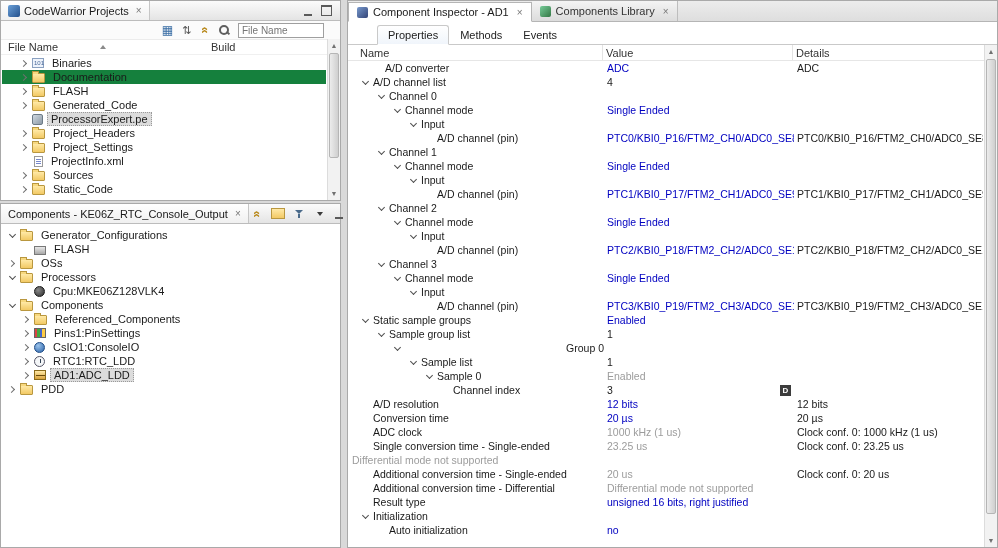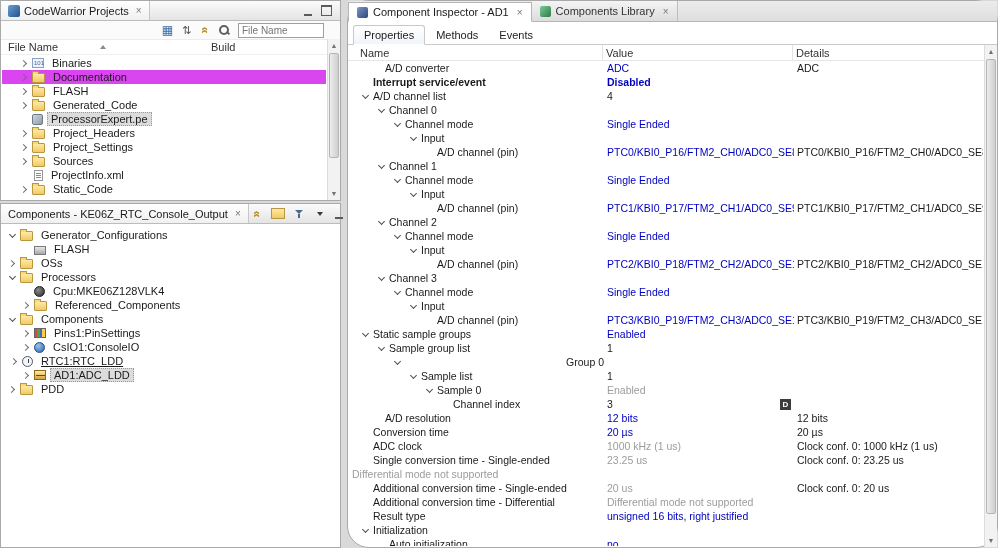--- a/index.html
+++ b/index.html
@@ -1,21 +1,21 @@
 <!DOCTYPE html>
 <html><head>
 <meta charset="utf-8">
 <style>
   *{box-sizing:border-box;margin:0;padding:0;}
   body{width:998px;height:548px;background:#d9d9d9;font-family:"Liberation Sans","DejaVu Sans",sans-serif;font-size:11px;color:#1a1a1a;position:relative;overflow:hidden;}
 
   .panel{position:absolute;background:#fff;border:1px solid #a9a9a9;}
   #projects-panel{left:0;top:0;width:341px;height:201px;}
   #components-panel{left:0;top:203px;width:341px;height:345px;}
-  #inspector-panel{left:347px;top:0;width:651px;height:548px;border-radius:22px;}
+  #inspector-panel{left:347px;top:0;width:651px;height:548px;}
 
   
   .view-titlebar{height:20px;display:flex;align-items:stretch;background:linear-gradient(#fbfbfb,#e4e4e4);border-bottom:1px solid #bcbcbc;}
   .view-tab{display:flex;align-items:center;gap:4px;padding:0 7px;background:linear-gradient(#ffffff,#f0f0f0);border-right:1px solid #c6c6c6;white-space:nowrap;}
   .closex{color:#777;font-size:10px;margin-left:3px;}
   .titlebar-icons{margin-left:auto;display:flex;align-items:center;gap:4px;padding-right:5px;}
   .vt-icon{width:12px;height:12px;border-radius:2px;flex:none;}
   .vt-icon.cw{background:linear-gradient(135deg,#6aa0d8,#24508c);}
 
   
@@ -40,21 +40,21 @@
   .i-menu::before{content:"";display:block;border-left:3px solid transparent;border-right:3px solid transparent;border-top:4px solid #3a3a3a;}
   .ico-min{width:12px;}
   .ico-min::after{content:"";position:absolute;left:2px;right:2px;bottom:3px;height:2px;background:#5a5a5a;}
   .ico-max::before{content:"";display:block;width:9px;height:8px;border:1px solid #5a5a5a;border-top-width:2px;}
 
   
   .tree{position:absolute;left:1px;overflow:hidden;}
   #projects-tree{top:55px;right:14px;bottom:1px;}
   #components-tree{top:24px;right:1px;bottom:1px;}
   .tree-row{display:flex;align-items:center;height:14px;padding-left:18px;white-space:nowrap;}
-  .tree-row.hl-hover{background:#d946ef;}
+  .tree-row.hl-hover{background:#15803d;}
   .tree-label{padding:0 3px;border:1px dotted transparent;}
   .tree-row.hl-selected .tree-label{background:#dcdcdc;border:1px dotted #9a9a9a;}
 
   .chev{display:inline-block;width:9px;height:9px;position:relative;flex:none;margin-right:3px;}
   .chev.exp::before{content:"";position:absolute;width:4px;height:4px;border-right:1.4px solid #4f4f4f;border-bottom:1.4px solid #4f4f4f;left:2px;top:1px;transform:rotate(45deg);}
   .chev.col::before{content:"";position:absolute;width:4px;height:4px;border-right:1.4px solid #6f6f6f;border-bottom:1.4px solid #6f6f6f;left:1px;top:2px;transform:rotate(-45deg);}
 
   
   .icon{display:inline-block;flex:none;margin-right:4px;position:relative;}
   .icon.folder{width:13px;height:10px;background:linear-gradient(#ffe9a6,#f2c964);border:1px solid #b9973f;border-radius:1px;margin-top:1px;}
@@ -77,21 +77,21 @@
   .ctab-bar{height:21px;display:flex;align-items:flex-end;background:linear-gradient(#ececec,#dedede);border-bottom:1px solid #b5b5b5;}
   .ctab{display:flex;align-items:center;gap:5px;height:20px;padding:0 8px;border-right:1px solid #bdbdbd;white-space:nowrap;}
   .ctab.active{background:#fff;border:1px solid #b5b5b5;border-bottom-color:#fff;margin-bottom:-1px;}
   .ctab.inactive{background:linear-gradient(#f4f4f4,#dcdcdc);color:#333;}
   .ctab-icon{width:11px;height:11px;border-radius:2px;flex:none;}
   .ctab-icon.inspector{background:linear-gradient(135deg,#79c,#347);}
   .ctab-icon.library{background:linear-gradient(135deg,#7c9,#374);}
 
   .subtab-row{height:23px;display:flex;align-items:flex-end;padding-left:5px;border-bottom:1px solid #c9c9c9;background:#fff;}
   .subtab{padding:3px 10px;margin-right:1px;color:#222;}
-  .subtab.active{border:1px solid #c9c9c9;border-bottom:1px solid #fff;margin-bottom:-1px;border-radius:3px 3px 0 0;background:linear-gradient(#fff,#f0f5fb);}
+  .subtab.active{border:1px solid #c9c9c9;border-bottom:1px solid #fff;margin-bottom:-1px;border-radius:3px 3px 0 0;background:linear-gradient(#fff,#f0f5fb);margin-left:24px;}
 
   
   .grid-header{display:flex;height:16px;align-items:center;color:#333;border-bottom:1px solid #e6e6e6;margin-right:13px;}
   .gh{border-right:1px solid #e3e3e3;height:100%;display:flex;align-items:center;}
   .gh.name{width:255px;padding-left:12px;}
   .gh.value{width:190px;padding-left:3px;}
   .gh.details{flex:1;padding-left:3px;border-right:none;}
   .insp-body{position:absolute;top:60px;left:1px;right:14px;bottom:1px;overflow:hidden;}
   .insp-row{display:flex;height:14px;align-items:center;font-size:10.5px;}
   .col-name{width:255px;display:flex;align-items:center;overflow:hidden;white-space:nowrap;}
@@ -172,28 +172,28 @@
         <span class="chev col"></span>
         <span class="icon folder"></span>
         <span class="tree-label">Project_Headers</span>
       </div>
       <div class="tree-row">
         <span class="chev col"></span>
         <span class="icon folder"></span>
         <span class="tree-label">Project_Settings</span>
       </div>
       <div class="tree-row">
-        <span class="chev col"></span>
-        <span class="icon folder"></span>
-        <span class="tree-label">Sources</span>
-      </div>
-      <div class="tree-row">
         <span class="chev "></span>
         <span class="icon xml"></span>
         <span class="tree-label">ProjectInfo.xml</span>
+      </div>
+      <div class="tree-row">
+        <span class="chev col"></span>
+        <span class="icon folder"></span>
+        <span class="tree-label">Sources</span>
       </div>
       <div class="tree-row">
         <span class="chev col"></span>
         <span class="icon folder"></span>
         <span class="tree-label">Static_Code</span>
       </div>
     </div>
   <div class="vscroll" id="projects-scroll">
     <div class="vs-arrow">▲</div>
     <div class="vs-thumb"></div>
@@ -235,41 +235,41 @@
       <div class="tree-row" style="padding-left: 6px;">
         <span class="chev exp"></span>
         <span class="icon folder"></span>
         <span class="tree-label">Processors</span>
       </div>
       <div class="tree-row" style="padding-left: 20px;">
         <span class="chev "></span>
         <span class="icon cpu"></span>
         <span class="tree-label">Cpu:MKE06Z128VLK4</span>
       </div>
-      <div class="tree-row" style="padding-left: 20px;">
-        <span class="chev col"></span>
-        <span class="icon folder"></span>
-        <span class="tree-label">Referenced_Components</span>
-      </div>
       <div class="tree-row" style="padding-left: 6px;">
         <span class="chev exp"></span>
         <span class="icon folder"></span>
         <span class="tree-label">Components</span>
       </div>
       <div class="tree-row" style="padding-left: 20px;">
         <span class="chev col"></span>
+        <span class="icon folder"></span>
+        <span class="tree-label">Referenced_Components</span>
+      </div>
+      <div class="tree-row" style="padding-left: 20px;">
+        <span class="chev col"></span>
         <span class="icon pins"></span>
         <span class="tree-label">Pins1:PinSettings</span>
       </div>
       <div class="tree-row" style="padding-left: 20px;">
         <span class="chev col"></span>
         <span class="icon console"></span>
         <span class="tree-label">CsIO1:ConsoleIO</span>
       </div>
-      <div class="tree-row" style="padding-left: 8px; text-decoration: underline;">
+      <div class="tree-row" style="padding-left: 20px;">
         <span class="chev col"></span>
         <span class="icon rtc"></span>
         <span class="tree-label">RTC1:RTC_LDD</span>
       </div>
       <div class="tree-row hl-selected" style="padding-left: 20px;">
         <span class="chev col"></span>
         <span class="icon adc"></span>
         <span class="tree-label">AD1:ADC_LDD</span>
       </div>
       <div class="tree-row" style="padding-left: 6px;">
@@ -309,30 +309,20 @@
           <span class="chev"></span>
           <span class="pname">A/D converter</span>
         </div>
         <div class="col-value v-blue">
           <span class="vtext">ADC</span>
         </div>
         <div class="col-details">ADC</div>
       </div>
       <div class="insp-row">
         <div class="col-name" style="padding-left: 12px;">
-          <span class="chev"></span>
-          <span class="pname bold">Interrupt service/event</span>
-        </div>
-        <div class="col-value v-blue bold">
-          <span class="vtext">Disabled</span>
-        </div>
-        <div class="col-details"></div>
-      </div>
-      <div class="insp-row">
-        <div class="col-name" style="padding-left: 12px;">
           <span class="chev exp"></span>
           <span class="pname">A/D channel list</span>
         </div>
         <div class="col-value v-black">
           <span class="vtext">4</span>
         </div>
         <div class="col-details"></div>
       </div>
       <div class="insp-row">
         <div class="col-name" style="padding-left: 28px;">
@@ -549,21 +539,21 @@
           <span class="chev"></span>
           <span class="pname">Channel index</span>
         </div>
         <div class="col-value v-black">
           <span class="vtext">3</span>
           <span class="dbadge">D</span>
         </div>
         <div class="col-details"></div>
       </div>
       <div class="insp-row">
-        <div class="col-name" style="padding-left: 24px; text-align: center;">
+        <div class="col-name" style="padding-left: 12px; text-align: center;">
           <span class="chev"></span>
           <span class="pname">A/D resolution</span>
         </div>
         <div class="col-value v-blue">
           <span class="vtext">12 bits</span>
         </div>
         <div class="col-details">12 bits</div>
       </div>
       <div class="insp-row">
         <div class="col-name" style="padding-left: 12px;">

